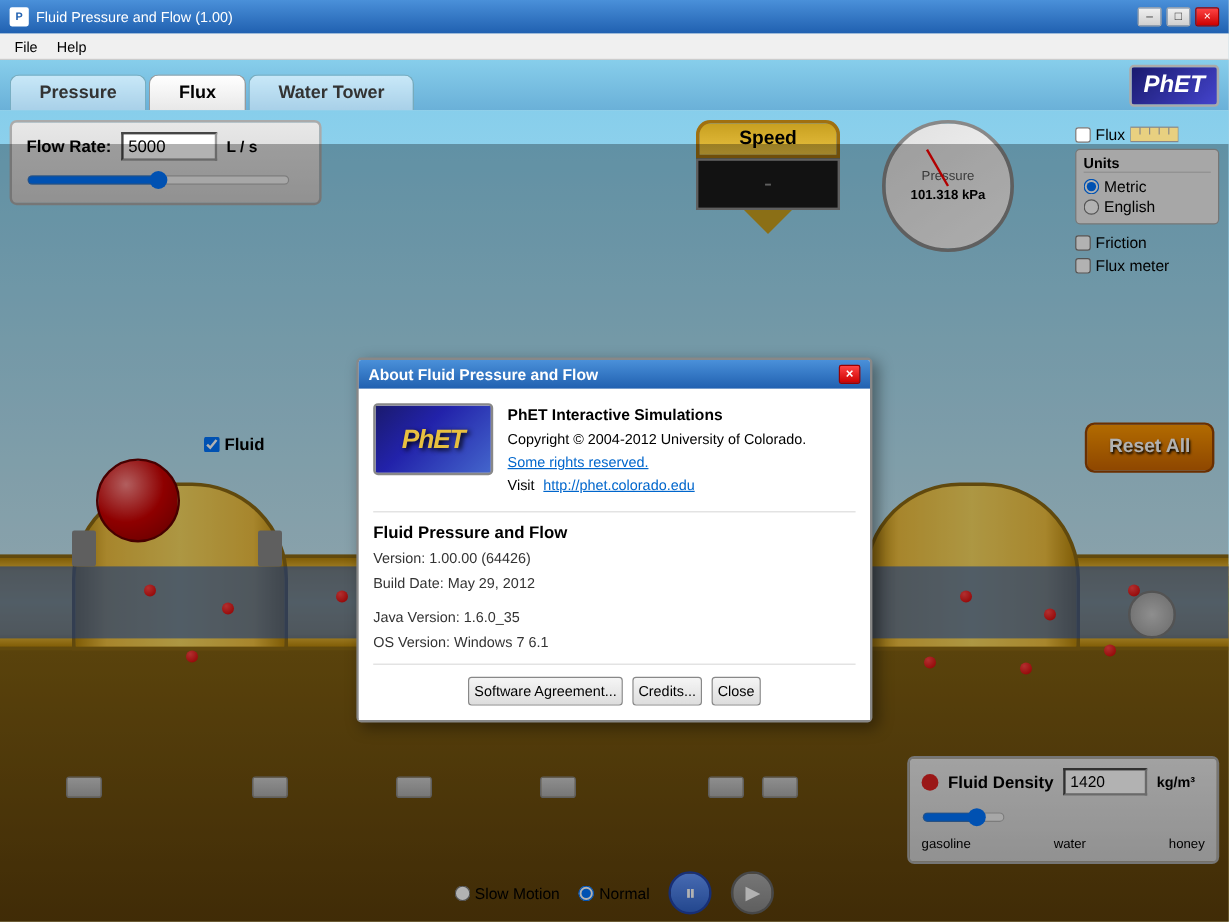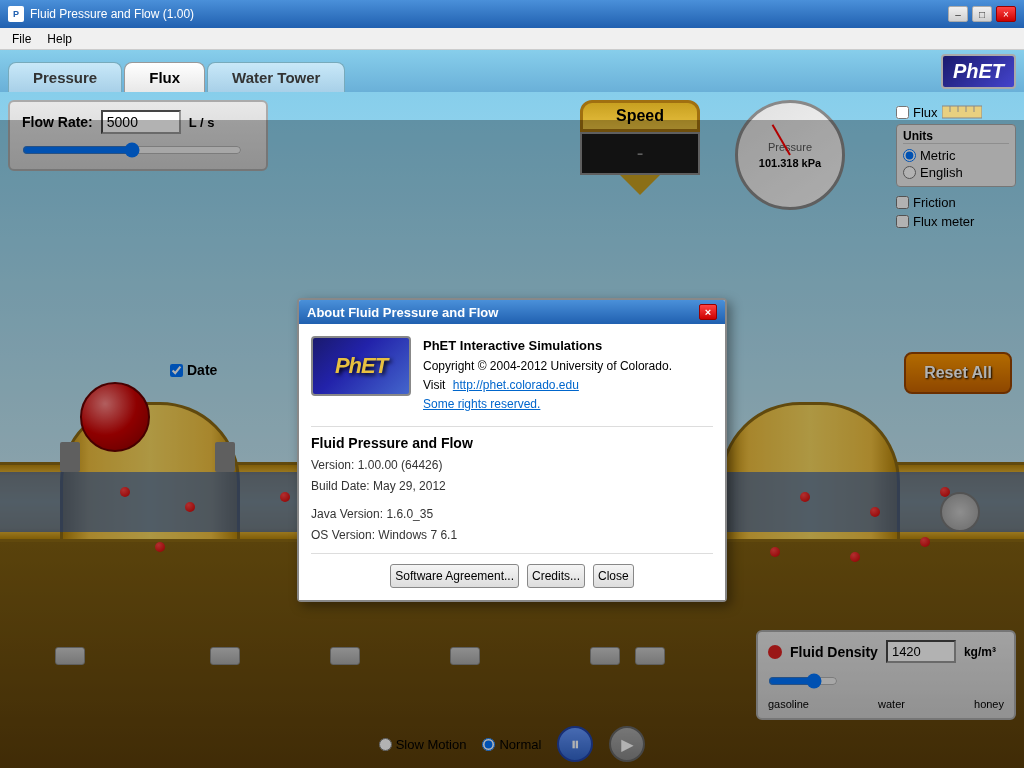--- a/index.html
+++ b/index.html
@@ -499,21 +499,21 @@
     <div class="checkbox-item">
       <input type="checkbox" style="">
       <span>Flux meter</span>
     </div>
   </div>
 
   <button id="reset-btn">Reset All</button>
 
   <div id="dots-check">
     <input type="checkbox" checked="" style="">
-    <span>Date</span>
+    <span>Fluid</span>
   </div>
 
   <div id="bottom-controls">
     <div class="radio-motion">
       <input type="radio" name="motion" style="">
       <span>Slow Motion</span>
     </div>
     <div class="radio-motion">
       <input type="radio" name="motion" checked="" style="">
       <span>Normal</span>
@@ -552,25 +552,25 @@
       </div>
       <div id="dialog-body">
         <div id="dialog-top">
           <div id="phet-logo-box">
             <span class="logo-text">PhET</span>
           </div>
           <div id="dialog-info">
             <div class="org">PhET Interactive Simulations</div>
             <div>Copyright © 2004-2012 University of Colorado.</div>
             <div>
+              <a>Some rights reserved.</a>
+            </div>
+            <div>
               <span>Visit</span>
               <a style="margin-left:4px;">http://phet.colorado.edu</a>
-            </div>
-            <div>
-              <a>Some rights reserved.</a>
             </div>
           </div>
         </div>
         <div id="dialog-app-info">
           <div class="app-title">Fluid Pressure and Flow</div>
           <div class="detail">Version: 1.00.00 (64426)</div>
           <div class="detail">Build Date: May 29, 2012</div>
           <div class="detail" style="margin-top:8px;">Java Version: 1.6.0_35</div>
           <div class="detail">OS Version: Windows 7 6.1</div>
         </div>

